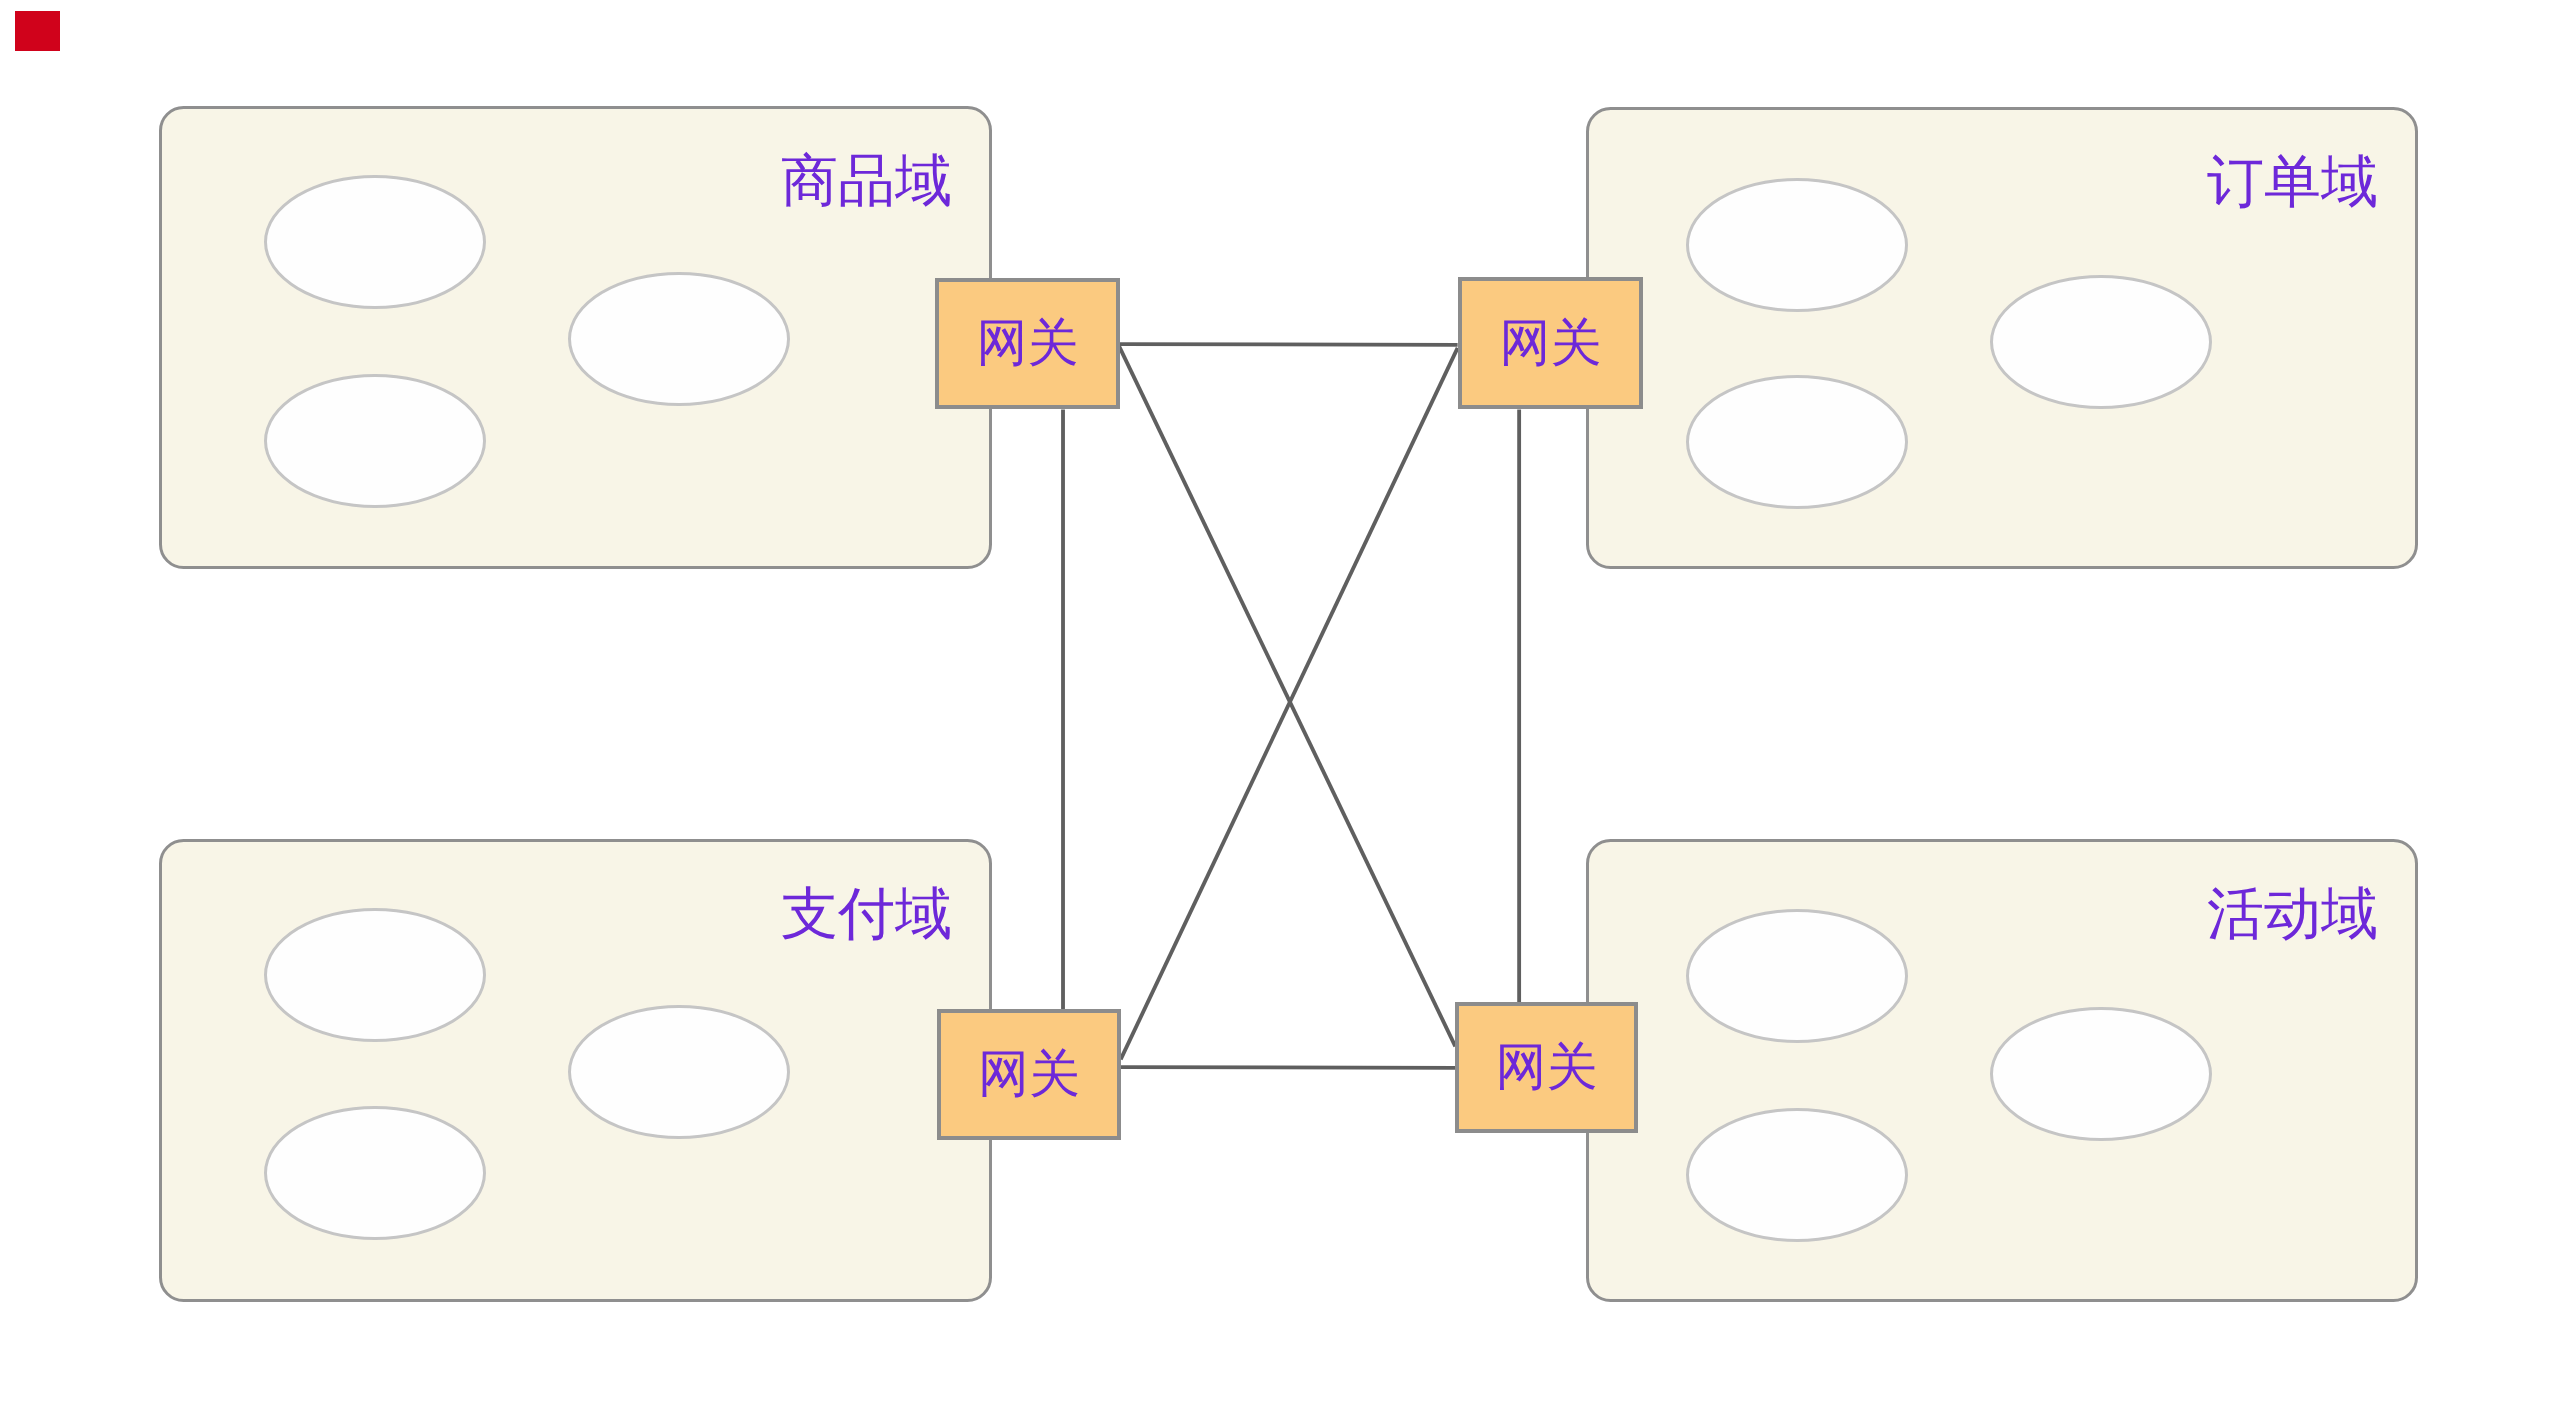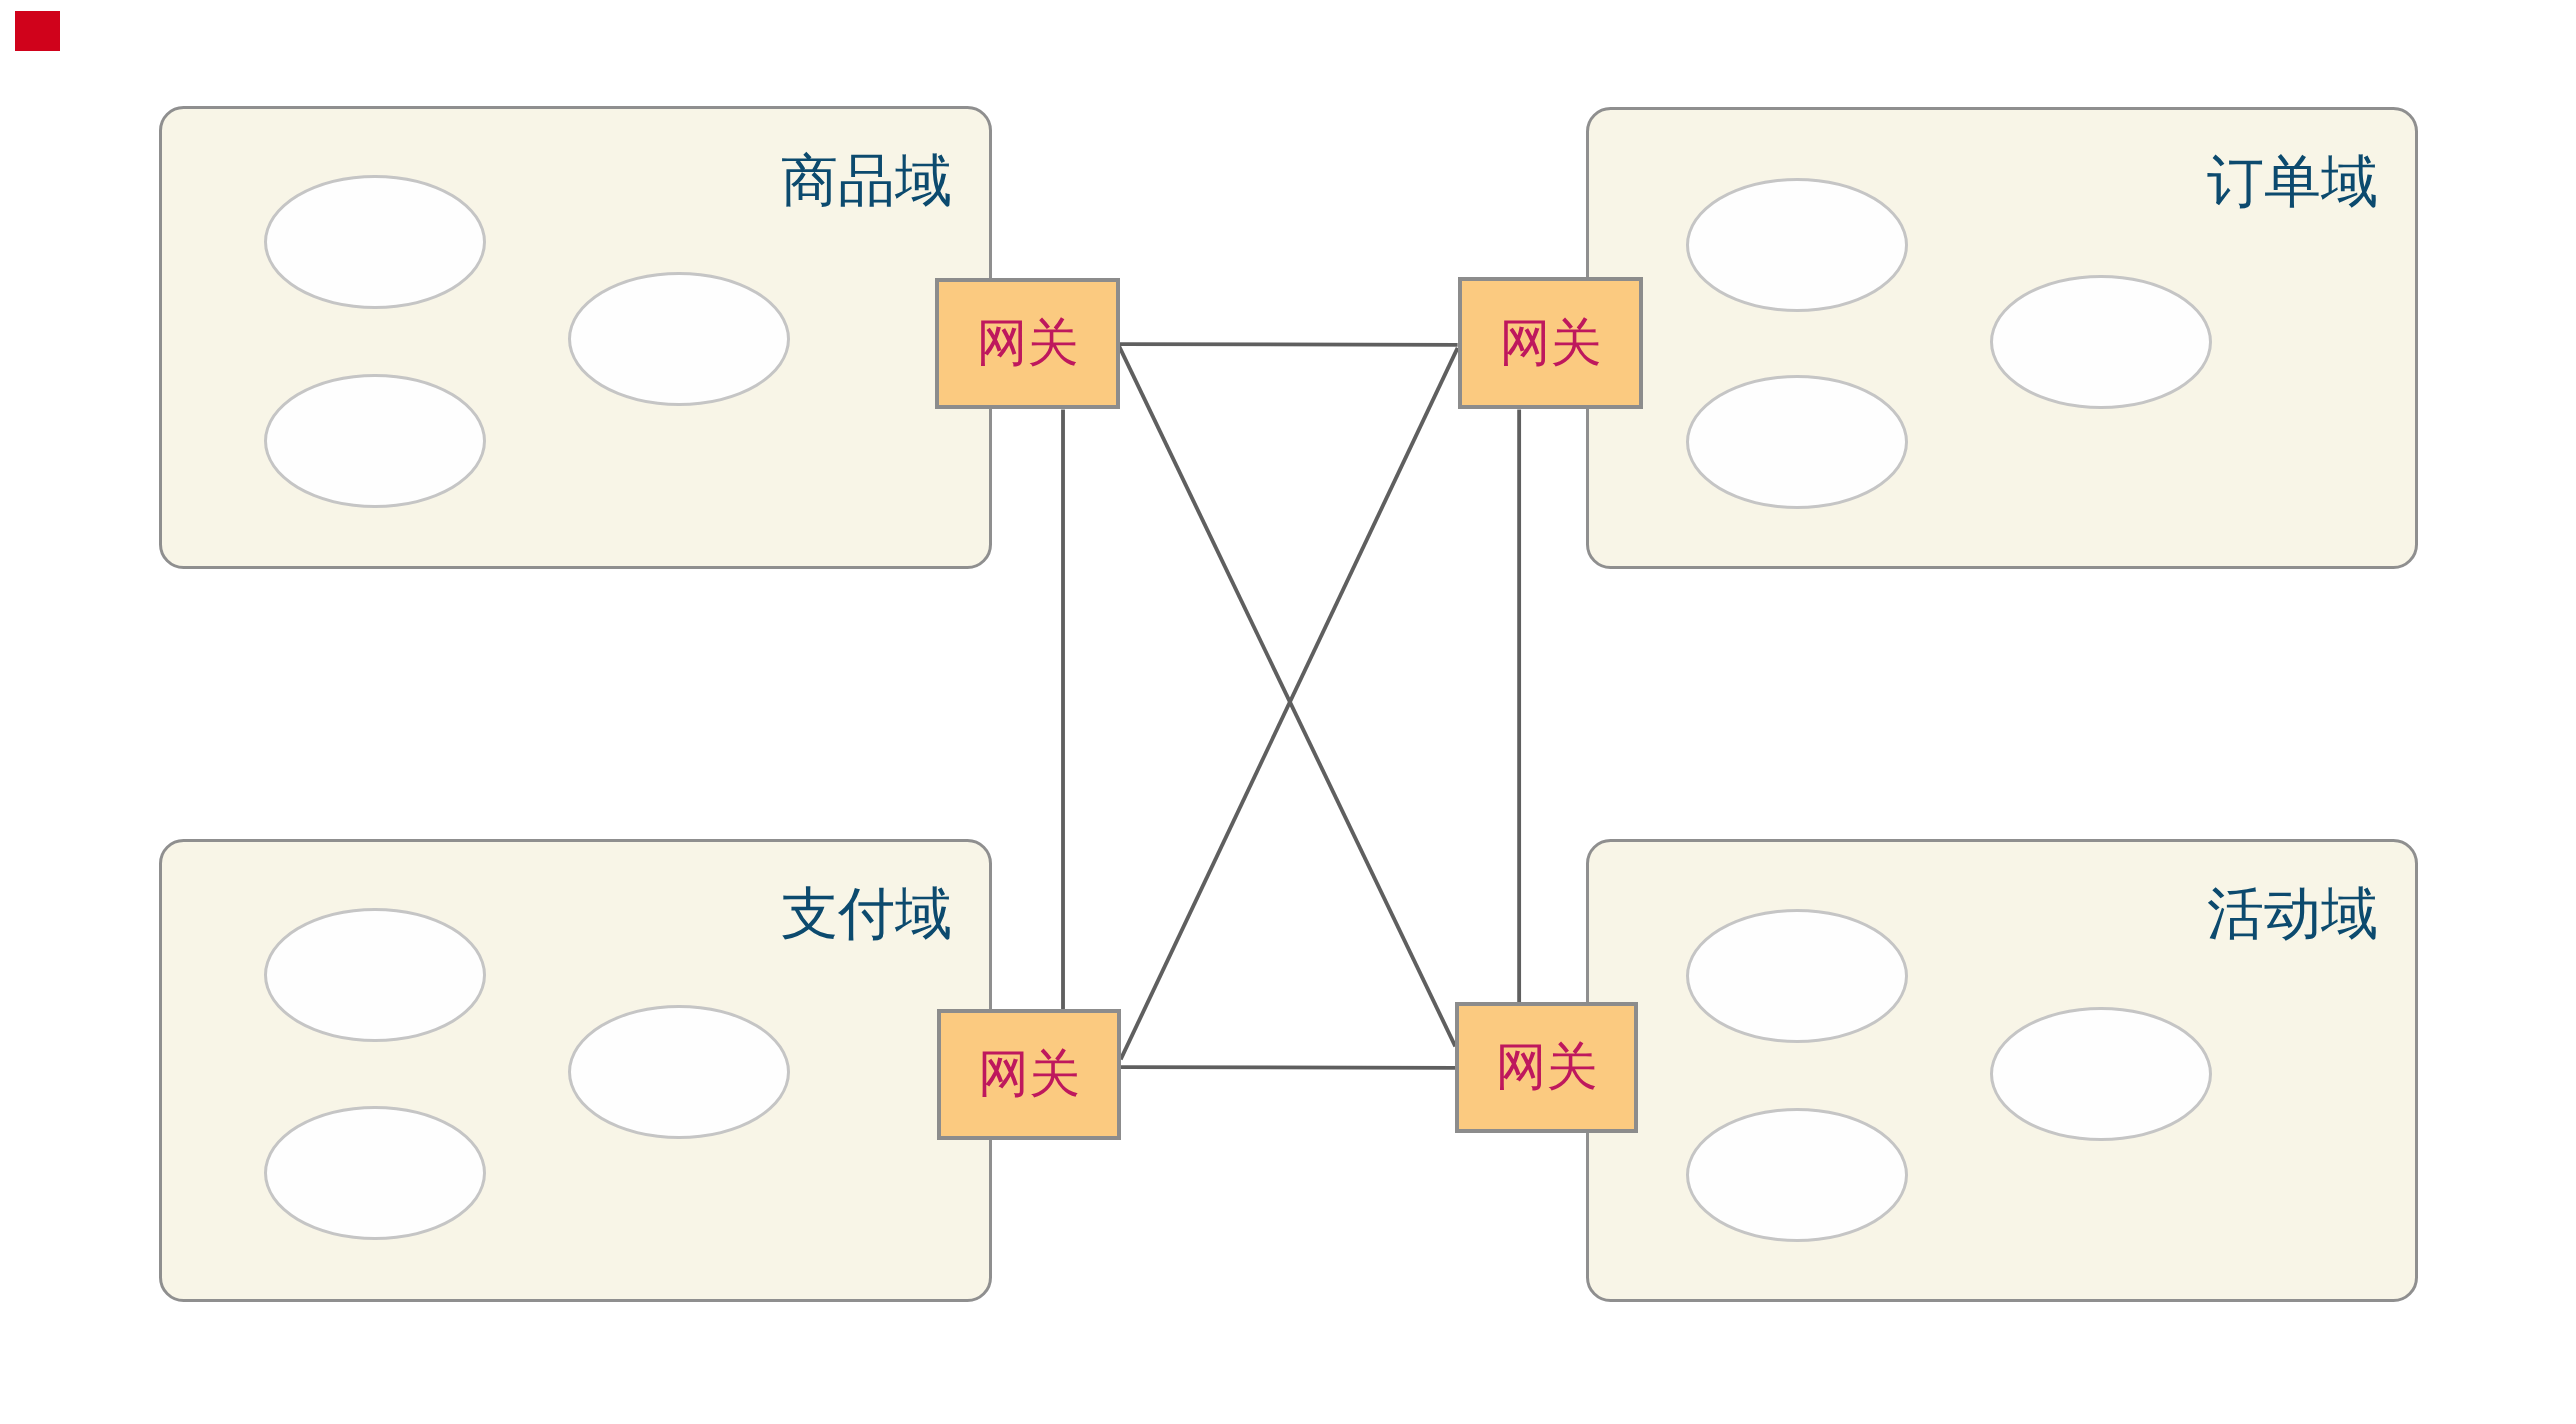--- a/index.html
+++ b/index.html
@@ -31,21 +31,21 @@
     border: 3.1px solid #8f8f8f;
     border-radius: 24.6px;
     z-index: 1;
   }
   .domain-label {
     position: absolute;
     top: 40px;
     right: 37px;
     font-size: 57px;
     line-height: 63px;
-    color: #0c4a6e;
+    color: #6d28d9;
     white-space: nowrap;
   }
   .svc-ellipse {
     position: absolute;
     box-sizing: border-box;
     width: 222px;
     height: 134px;
     background: #fefefe;
     border: 3.1px solid #c5c5c5;
     border-radius: 50%;
@@ -62,21 +62,21 @@
     box-sizing: border-box;
     background: #fbca80;
     border: 4.6px solid #8c8c8c;
     display: flex;
     align-items: center;
     justify-content: center;
     z-index: 3;
   }
   .gateway span {
     font-size: 51px;
-    color: #be185d;
+    color: #6d28d9;
     white-space: nowrap;
   }
 
   
   #box-product  { left: 159px;  top: 106px;  width: 833px; height: 463px; }
   #box-order    { left: 1586px; top: 107px;  width: 832px; height: 462px; }
   #box-payment  { left: 159px;  top: 839px; width: 833px; height: 463px; }
   #box-activity { left: 1586px; top: 839px; width: 832px; height: 463px; }
 
   

